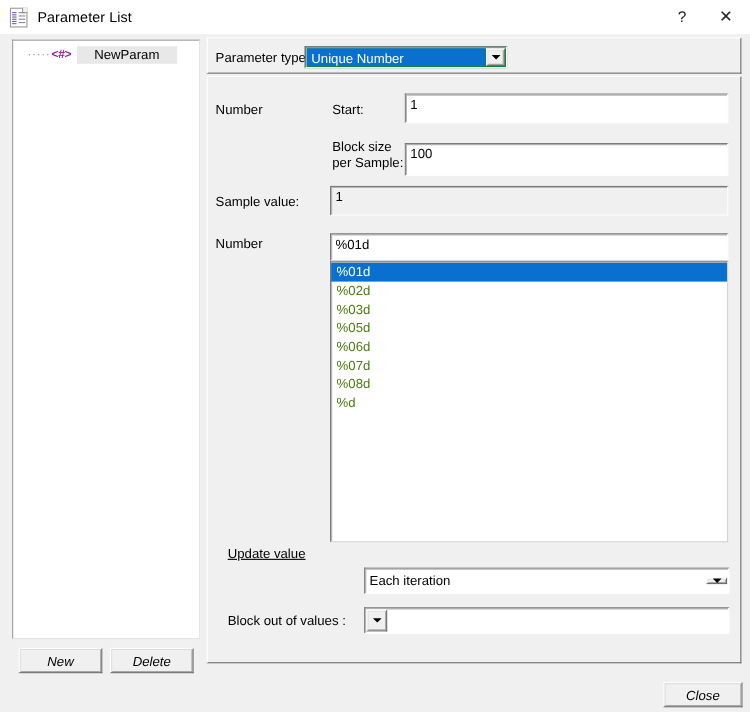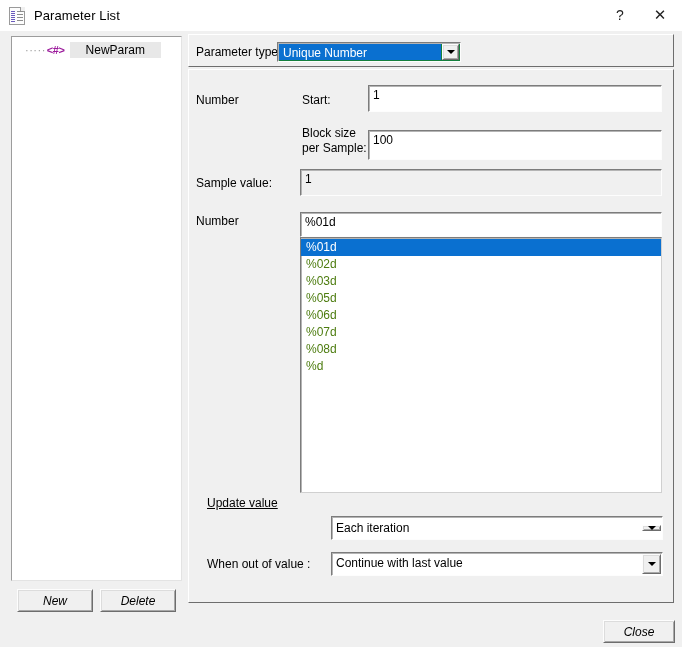--- a/index.html
+++ b/index.html
@@ -390,21 +390,20 @@
   </div>
 
 <div class="label" id="update-value-label">Update value</div>
 <div class="wide-combo" id="update-value-combo">
   <div class="combo-text">Each iteration</div>
   <div class="combo-arrow-btn">
     <span class="arrow-glyph"></span>
   </div>
 </div>
 
-<div class="label" id="out-of-values-label">When out of value :</div>
+<div class="label" id="out-of-values-label">Block out of values :</div>
 <div class="wide-combo" id="out-of-values-combo">
-  <div class="combo-text">Continue with last value</div>
   <div class="combo-arrow-btn">
     <span class="arrow-glyph"></span>
   </div>
 </div>
 
 <div class="btn3d" id="close-footer-button">Close</div>
 
 </body></html>

